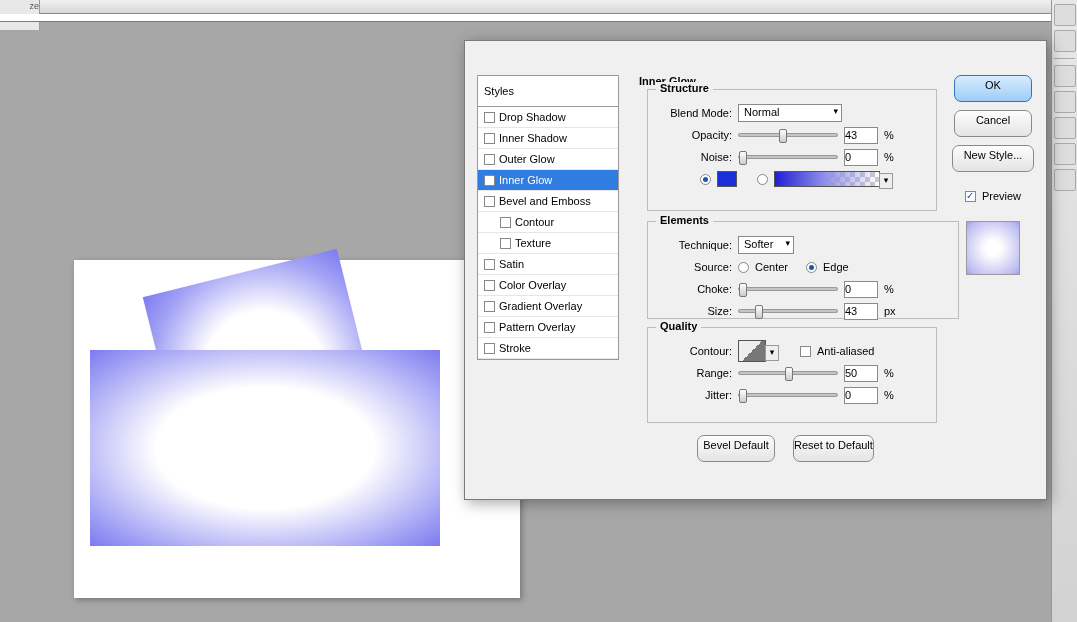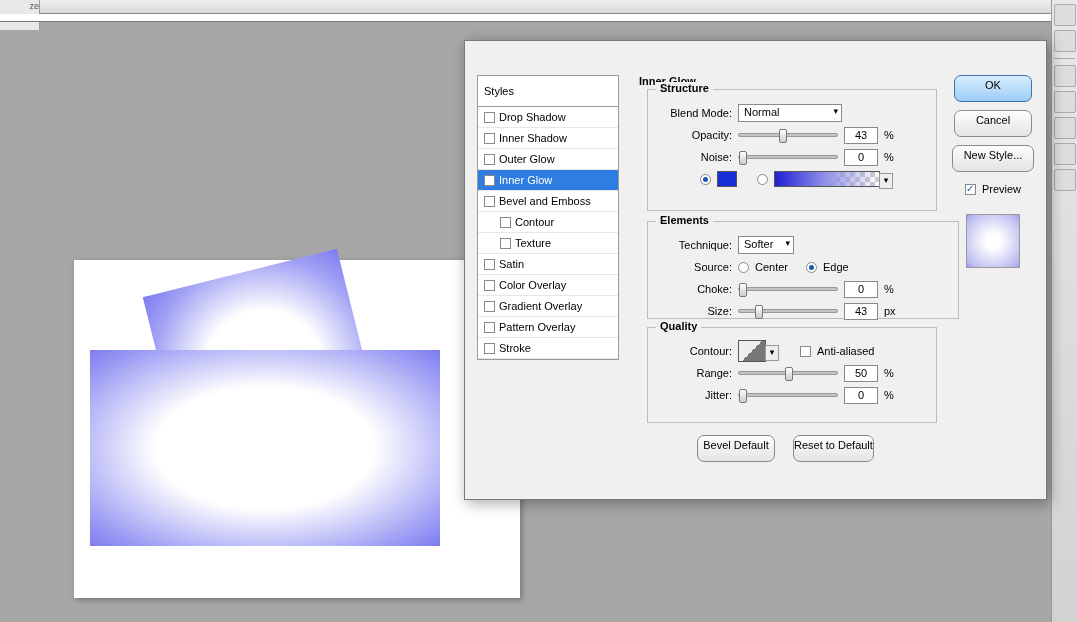--- a/index.html
+++ b/index.html
@@ -28,21 +28,21 @@
 .group .legend{position:absolute;top:-8px;left:8px;background:#f0f0f0;padding:0 4px;font-weight:bold}
 .grp-header{left:170px;top:10px;width:302px;height:14px;border:none;padding:0}
 .grp-header .legend{position:static;font-weight:bold}
 .grp-struct{left:182px;top:24px;width:290px;height:122px}
 .grp-elem{left:182px;top:156px;width:312px;height:98px}
 .grp-qual{left:182px;top:262px;width:290px;height:96px}
 .line{display:flex;align-items:center;gap:6px;margin:4px 0;height:18px}
 .lbl{width:72px;text-align:right}
 .slider{flex:0 0 100px;height:4px;background:#c4c4c4;border:1px solid #999;border-radius:2px;position:relative}
 .slider .thumb{position:absolute;top:-5px;width:8px;height:14px;background:linear-gradient(#fff,#ccc);border:1px solid #777;border-radius:2px}
-.numbox{width:34px;height:17px;border:1px solid #8a8a8a;background:#fff;text-align:center;line-height:15px}
+.numbox{width:34px;height:17px;border:1px solid #8a8a8a;background:#fff;line-height:15px}
 .combo{height:18px;border:1px solid #8a8a8a;background:#fff;padding:1px 18px 1px 5px;position:relative;display:inline-block}
 .combo::after{content:"▾";position:absolute;right:3px;top:1px;font-size:9px}
 .rad{width:11px;height:11px;border:1px solid #888;border-radius:50%;background:#fff;position:relative;display:inline-block}
 .rad.on::after{content:"";position:absolute;top:2px;left:2px;width:5px;height:5px;border-radius:50%;background:#1558b0}
 .swatch{width:20px;height:16px;border:1px solid #555;background:#1a2fd8}
 .gradbox{width:106px;height:16px;border:1px solid #555;background:linear-gradient(to right,#2020d4,#9090e8 48%,rgba(144,144,232,0) 100%),repeating-conic-gradient(#ccc 0 25%,#fff 0 50%) 0 0/10px 10px;position:relative}
 .gradbox::after{content:"▾";position:absolute;right:-14px;top:1px;font-size:9px;border:1px solid #999;width:12px;height:14px;text-align:center;line-height:12px;background:#eee}
 .contour{width:28px;height:22px;border:1px solid #555;background:linear-gradient(135deg,#eee 0 50%,#777 50% 100%);position:relative}
 .contour::after{content:"▾";position:absolute;right:-14px;top:4px;font-size:9px;border:1px solid #999;width:12px;height:14px;text-align:center;line-height:12px;background:#eee}
 .rbuttons{position:absolute;top:370px;left:232px;display:flex;gap:18px}
@@ -230,21 +230,21 @@
 
     <div class="rbuttons">
       <span class="btn">Bevel Default</span>
       <span class="btn">Reset to Default</span>
     </div>
 
     <div class="rightcol">
       <span class="btn primary">OK</span>
       <span class="btn">Cancel</span>
       <span class="btn" style="width:82px">New Style...</span>
-      <div class="line" style="margin-top:0">
+      <div class="line" style="margin-top:7px">
         <span class="cb checked"></span>
         <span>Preview</span>
       </div>
       <div class="prevthumb"></div>
     </div>
 
   </div>
 </div>
 
 </body></html>

